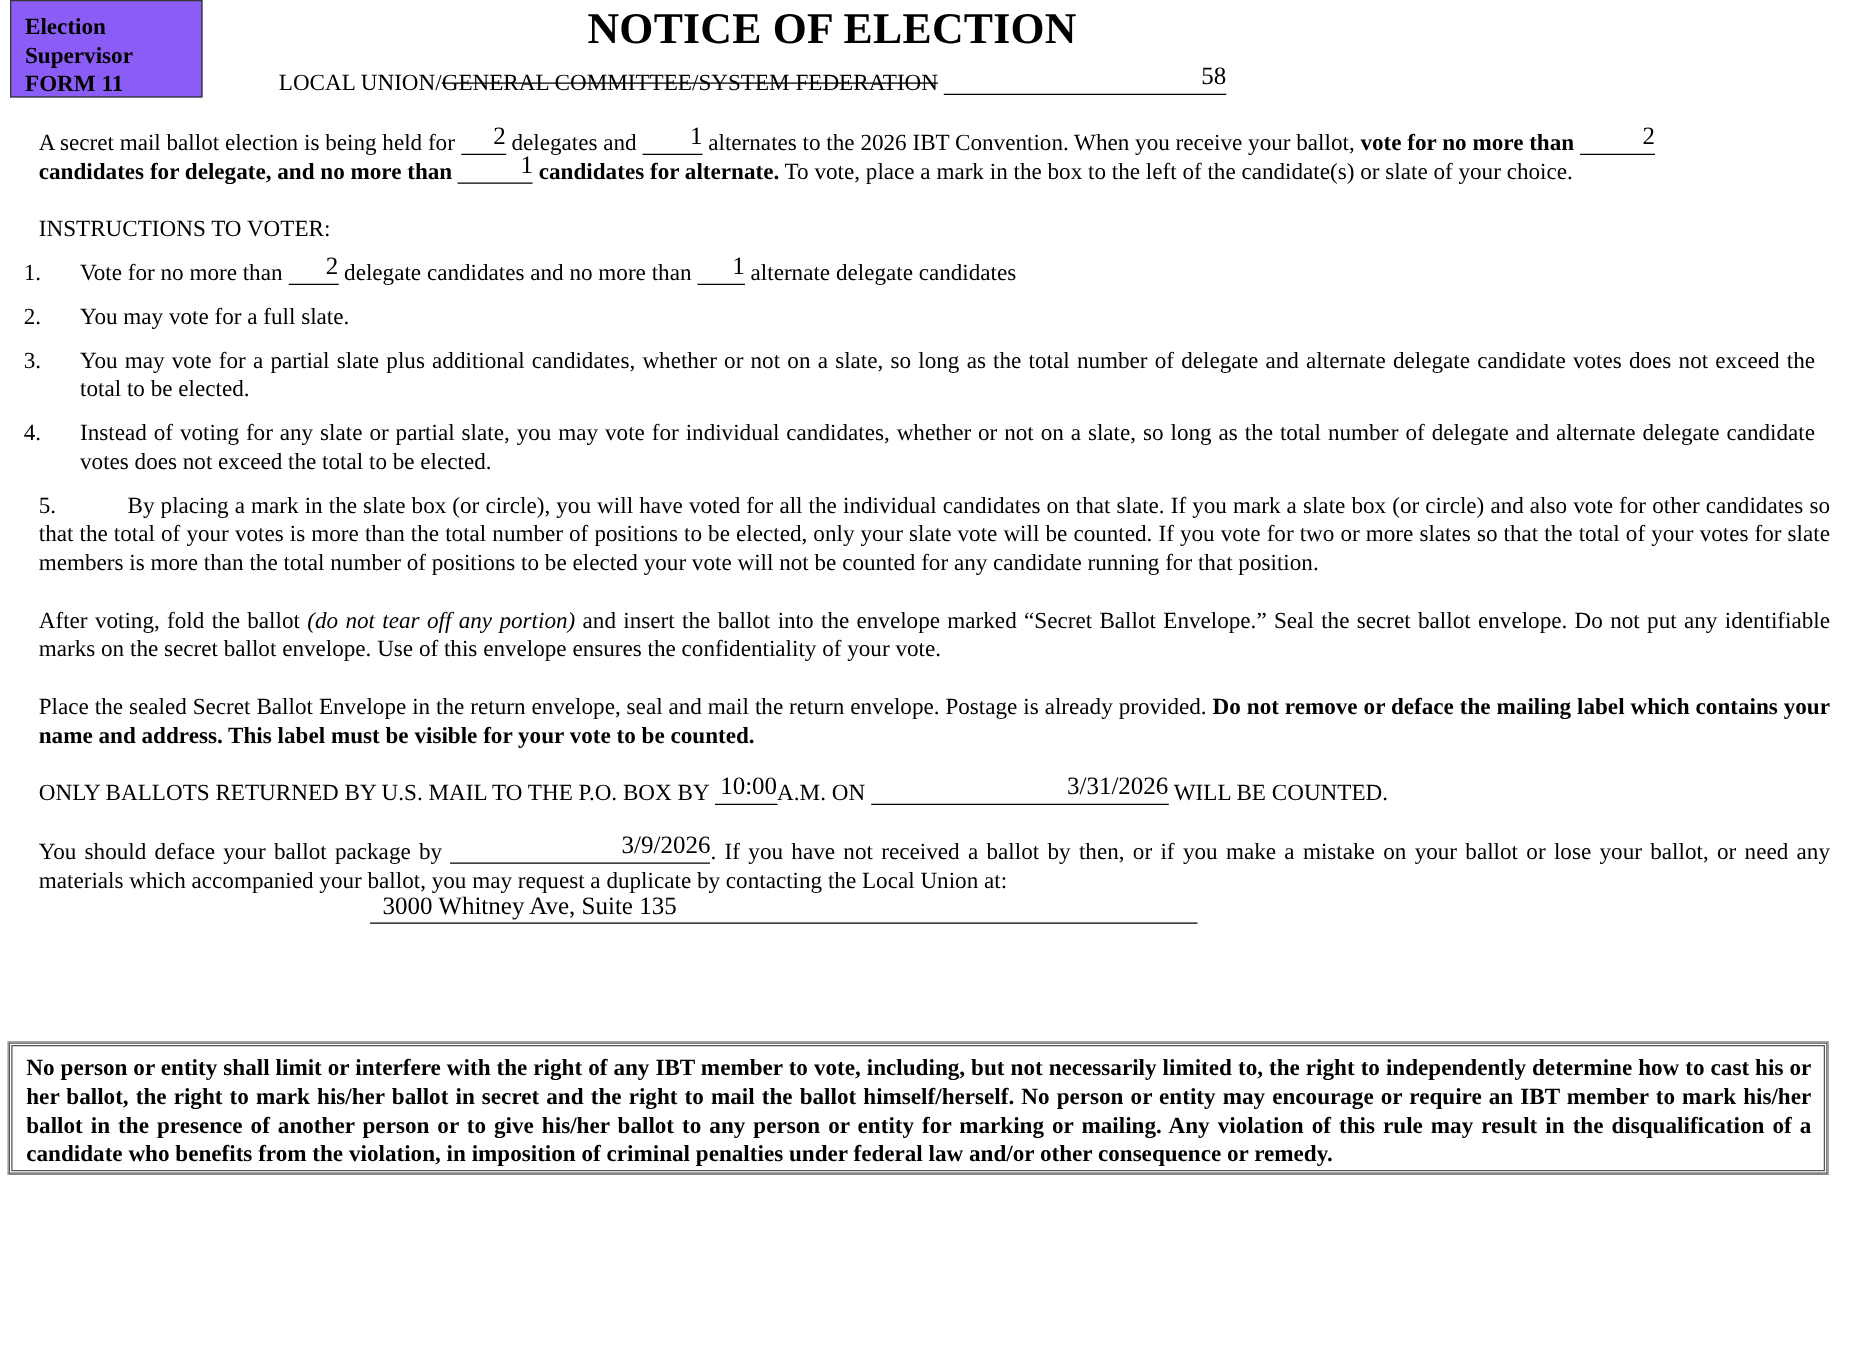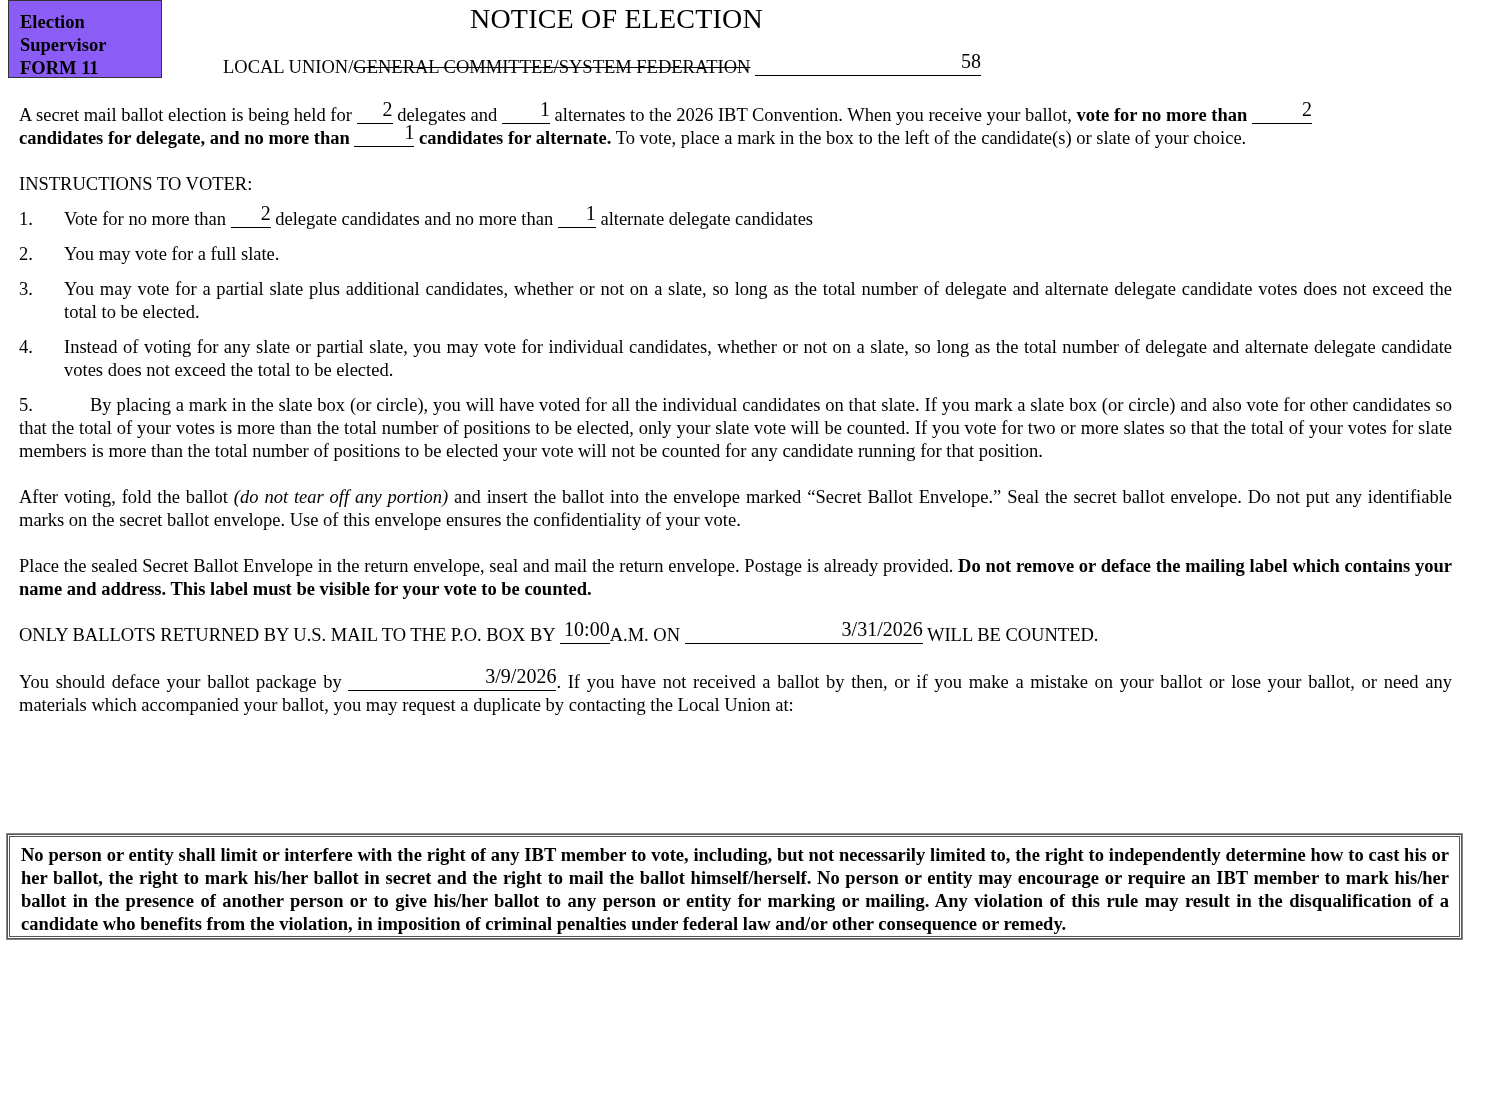--- a/index.html
+++ b/index.html
@@ -7,29 +7,29 @@
     width: 1500px; height: 1094px; position: relative; overflow: hidden;
     font-family: "Liberation Serif", serif; color: #000; font-size: 18.5px;
   }
   .abs { position: absolute; }
   .form-box {
     left: 8px; top: 0px; width: 154px; height: 78px;
     background: #8b5cf6; border: 1.5px solid #333;
     font-weight: bold; font-size: 18.5px; line-height: 23px;
     padding: 10px 0 0 11px; box-sizing: border-box;
   }
-  .title { left: 470px; top: 3px; font-size: 28px; font-weight: normal; letter-spacing: 0.2px; }
+  .title { left: 470px; top: 3px; font-size: 35px; font-weight: bold; letter-spacing: 0.2px; }
   .local-line { left: 223px; top: 57px; white-space: nowrap; }
   .strike { text-decoration: line-through; }
   .blank {
     display: inline-block; border-bottom: 1.3px solid #000; text-align: right;
     line-height: 16px; vertical-align: baseline; position: relative;
   }
   .blank .fill { position: relative; top: -5px; font-size: 20px; }
-  .p { left: 19px; width: 1433px; line-height: 23px; text-align: justify; }
+  .p { left: 31px; width: 1433px; line-height: 23px; text-align: justify; }
   .nowrap { white-space: nowrap; }
   .b { font-weight: bold; }
   .i { font-style: italic; }
   .num { display: inline-block; width: 45px; }
   .ol-item { left: 19px; width: 1433px; line-height: 23px; }
   .ol-item .n { position: absolute; left: 0; top: 0; }
   .ol-item .t { margin-left: 45px; text-align: justify; display: block; }
   .addr { left: 296px; width: 662px; }
   .addr-row {
     border-bottom: 1.5px solid #000; height: 23px; line-height: 20px;
@@ -101,17 +101,18 @@
 
 <div class="abs p nowrap" style="top:624px;">
   <span>ONLY BALLOTS RETURNED BY U.S. MAIL TO THE  P.O. BOX BY </span><span class="blank" style="width:50px;"><span class="fill">10:00</span></span><span>A.M. ON </span><span class="blank" style="width:238px;"><span class="fill" style="margin-left:-30px;">3/31/2026</span></span><span> WILL BE COUNTED.</span>
 </div>
 
 <div class="abs p" style="top:671px;">
   <span>You should deface your ballot package by </span><span class="blank" style="width:208px;"><span class="fill" style="margin-left:-40px;">3/9/2026</span></span><span>.  If you have not received a ballot by then, or if you make a mistake on your ballot or lose your ballot, or need any materials which accompanied your ballot, you may request a duplicate by contacting the Local Union at:</span>
 </div>
 
 <div class="abs addr" style="top:715px;">
+  <div class="addr-row"><span>3000 Whitney Ave, Suite 135</span></div>
 </div>
 
 <div class="abs notice">
   <span>No person or entity shall limit or interfere with the right of any IBT member to vote, including, but not necessarily limited to, the right to independently determine how to cast his or her ballot, the right to mark his/her ballot in secret and the right to mail the ballot himself/herself. No person or entity may encourage or require an IBT member to mark his/her ballot in the presence of another person or to give his/her ballot to any person or entity for marking or mailing. Any violation of this rule may result in the disqualification of a candidate who benefits from the violation, in imposition of criminal penalties under federal law and/or other consequence or remedy.</span>
 </div>
 
 </body></html>

